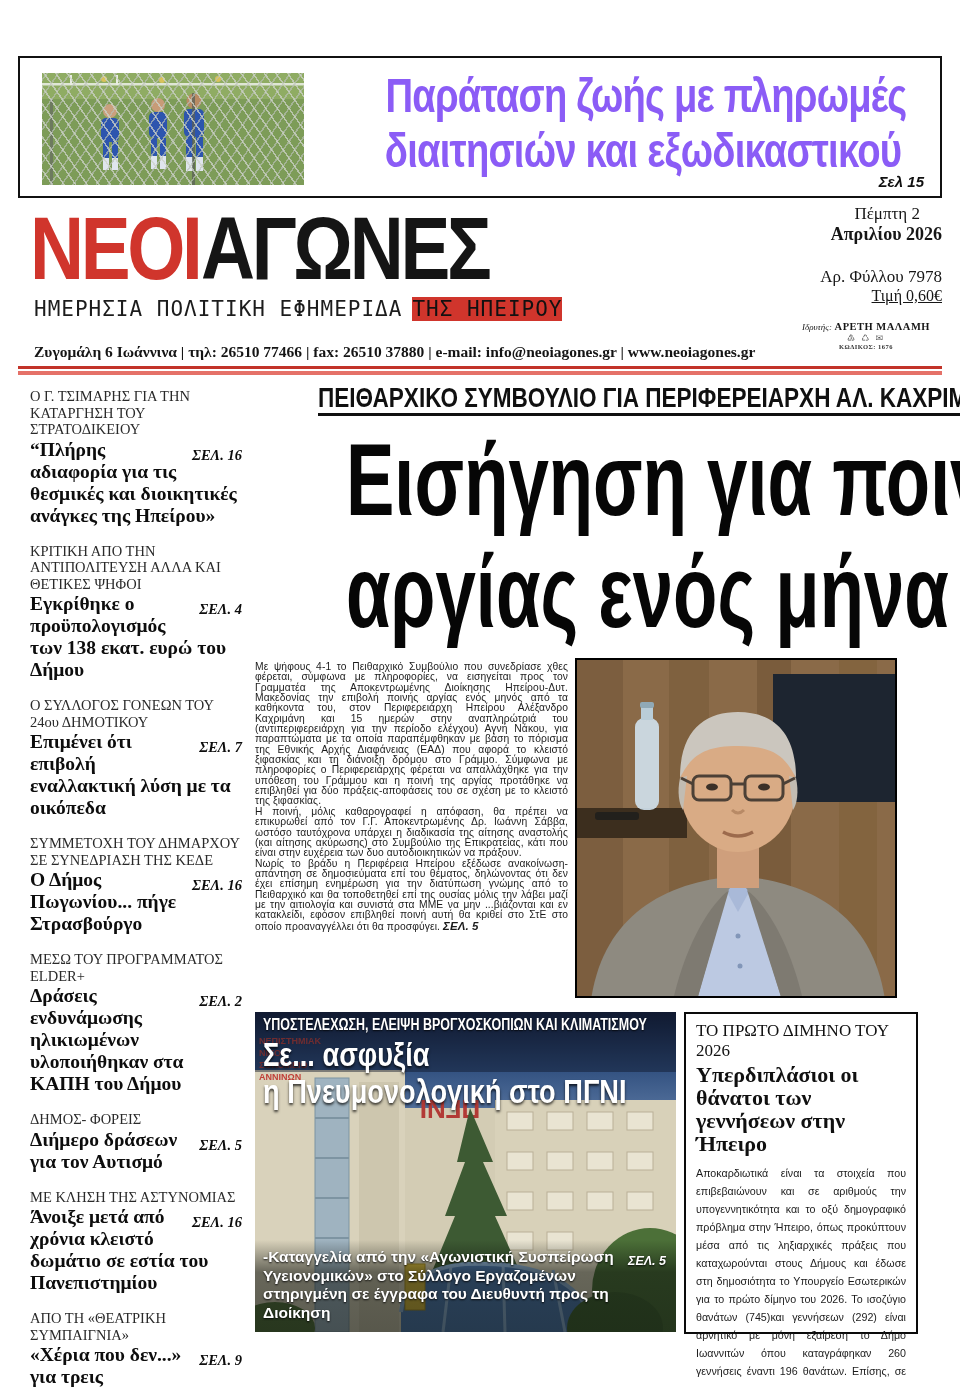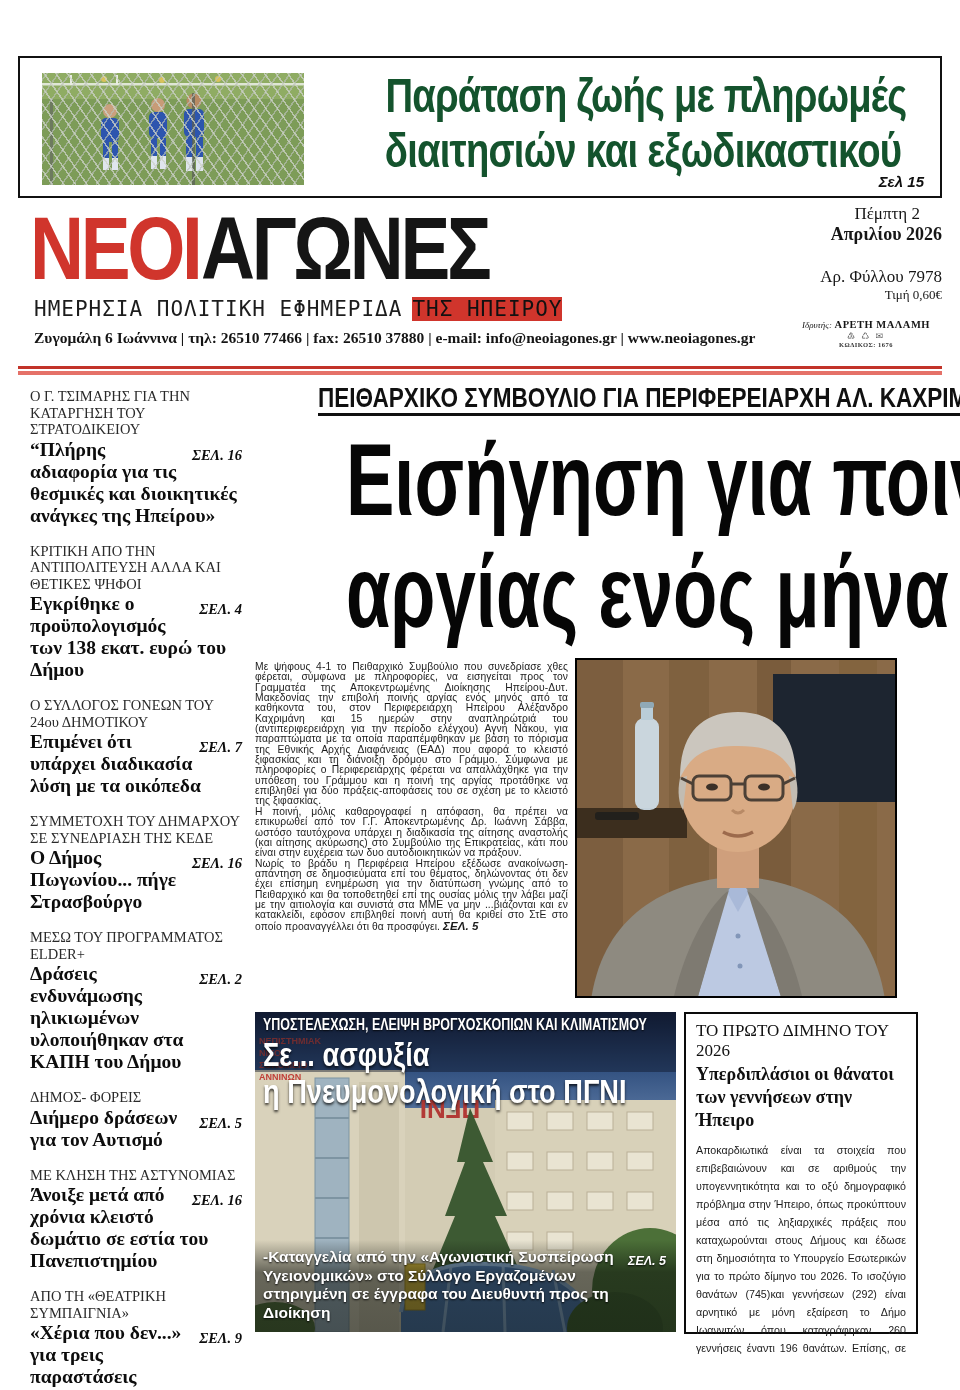--- a/index.html
+++ b/index.html
@@ -13,40 +13,40 @@
 
   
   .banner { position:absolute; left:18px; top:56px; width:924px; height:142px; border:2px solid #111; background:#fff; }
   .banner-photo { position:absolute; left:22px; top:15px; width:262px; height:112px; overflow:hidden; background:#7a9a55; }
   .fence-overlay { position:absolute; inset:0;
     background:
       repeating-linear-gradient(55deg, transparent 0 8px, rgba(205,210,200,.75) 8px 9.5px),
       repeating-linear-gradient(-55deg, transparent 0 8px, rgba(185,192,182,.65) 8px 9.5px);
     mix-blend-mode:normal; }
   .banner-head { position:absolute; left:292px; right:12px; top:10px; text-align:center;
-    font-weight:bold; font-size:49px; line-height:55px; color:#14532d; letter-spacing:-1px; }
+    font-weight:bold; font-size:49px; line-height:55px; color:#8b5cf6; letter-spacing:-1px; }
   .banner-pageref { position:absolute; right:16px; bottom:6px; font-style:italic; font-weight:bold; font-size:15px; }
 
   
   .masthead { position:absolute; left:0; top:200px; width:960px; height:165px; }
   .logo { position:absolute; left:30px; top:6px; font-weight:bold; font-size:89px; line-height:84px;
     letter-spacing:-4px; transform:scaleX(0.84); transform-origin:left center; white-space:nowrap; }
   .logo .red { color:#d0352c; }
   .logo .blk { color:#151515; margin-left:2px; }
   .subline { position:absolute; left:34px; top:97px; font-family:"DejaVu Sans Mono", monospace;
     font-size:21px; letter-spacing:1px; white-space:nowrap; color:#1c1c1c; }
   .subline .badge { background:#d0352c; color:#111; padding:0 0; margin-left:10px; }
-  .contact { position:absolute; left:34px; top:129px; font-family:"Liberation Serif", serif;
+  .contact { position:absolute; left:34px; top:143px; font-family:"Liberation Serif", serif;
     font-weight:bold; font-size:15.5px; color:#151515; white-space:nowrap; }
   .issue-col { position:absolute; right:18px; top:4px; width:152px; text-align:right;
     font-family:"Liberation Serif", serif; color:#161616; }
   .issue-col .d1 { font-size:17px; padding-right:22px; }
   .issue-col .d2 { font-size:18px; font-weight:bold; }
   .issue-col .iss { margin-top:22px; font-size:17px; }
-  .issue-col .prc { font-size:13px; }
+  .issue-col .prc { font-size:16px;text-decoration:underline; }
   .issue-col .founder { margin-top:16px; text-align:center; font-size:10.5px; white-space:nowrap; }
   .issue-col .founder .lbl { font-style:italic; font-size:9px; font-weight:normal; }
   .issue-col .founder b { letter-spacing:.5px; }
   .icons-row { text-align:center; font-size:9px; color:#555; letter-spacing:2px; margin-top:1px; }
   .code-row { text-align:center; font-size:6.5px; font-weight:bold; color:#333; letter-spacing:.5px; }
 
   .rules { position:absolute; left:18px; right:18px; top:366px; }
   .rules .r1 { height:3px; background:#c23329; }
   .rules .r2 { height:4px; background:#e57168; margin-top:2px; }
 
@@ -86,21 +86,21 @@
     background:linear-gradient(to bottom, rgba(10,14,10,0) 0%, rgba(10,14,10,.55) 35%, rgba(10,14,10,.6) 100%);
     color:#fff; font-weight:bold; font-size:15.5px; line-height:18.5px;
     text-shadow:0 1px 2px rgba(0,0,0,.9); }
   .hosp-caption .cap { display:inline; }
   .hosp-caption .pref2 { float:right; font-style:italic; font-size:12.5px; margin-top:4px; }
 
   
   .births { position:absolute; left:684px; top:1012px; width:234px; height:322px;
     border:2.5px solid #0a0a0a; padding:7px 10px 6px 10px; background:#fff; }
   .births-kicker { font-family:"Liberation Serif", serif; font-size:17px; color:#111; }
-  .births-title { font-family:"Liberation Serif", serif; font-weight:bold; font-size:18px; line-height:23px; margin-top:2px; }
+  .births-title { font-family:"Liberation Serif", serif; font-weight:bold; font-size:22px; line-height:23px; margin-top:2px; }
   .births-body { margin-top:9px; font-size:10.7px; line-height:18px; text-align:justify; color:#1b1b1b; height:218px; overflow:hidden; }
   .births-body .inline-pref { font-size:12px; float:right; }
 
   
   .svg-sign { font-family:"Liberation Sans", sans-serif; font-weight:bold; }
 </style>
 </head>
 <body>
 
 <div class="page">
@@ -180,21 +180,21 @@
     <div class="sb-item">
       <div class="sb-kicker">Ο Γ. ΤΣΙΜΑΡΗΣ ΓΙΑ ΤΗΝ ΚΑΤΑΡΓΗΣΗ ΤΟΥ ΣΤΡΑΤΟΔΙΚΕΙΟΥ</div>
       <div class="sb-title"><span class="pref">ΣΕΛ. 16</span><span>“Πλήρης αδιαφορία για τις θεσμικές και διοικητικές ανάγκες της Ηπείρου»</span></div>
     </div>
     <div class="sb-item">
       <div class="sb-kicker">ΚΡΙΤΙΚΗ ΑΠΟ ΤΗΝ ΑΝΤΙΠΟΛΙΤΕΥΣΗ ΑΛΛΑ ΚΑΙ ΘΕΤΙΚΕΣ ΨΗΦΟΙ</div>
       <div class="sb-title"><span class="pref">ΣΕΛ. 4</span><span>Εγκρίθηκε ο προϋπολογισμός των 138 εκατ. ευρώ του Δήμου</span></div>
     </div>
     <div class="sb-item">
       <div class="sb-kicker">Ο ΣΥΛΛΟΓΟΣ ΓΟΝΕΩΝ ΤΟΥ 24ου ΔΗΜΟΤΙΚΟΥ</div>
-      <div class="sb-title"><span class="pref">ΣΕΛ. 7</span><span>Επιμένει ότι υπάρχει διαδικασία λύση με τα οικόπεδα</span></div>
+      <div class="sb-title"><span class="pref">ΣΕΛ. 7</span><span>Επιμένει ότι επιβολή εναλλακτική λύση με τα οικόπεδα</span></div>
     </div>
     <div class="sb-item">
       <div class="sb-kicker">ΣΥΜΜΕΤΟΧΗ ΤΟΥ ΔΗΜΑΡΧΟΥ ΣΕ ΣΥΝΕΔΡΙΑΣΗ ΤΗΣ ΚΕΔΕ</div>
       <div class="sb-title"><span class="pref">ΣΕΛ. 16</span><span>Ο Δήμος Πωγωνίου... πήγε Στρασβούργο</span></div>
     </div>
     <div class="sb-item">
       <div class="sb-kicker">ΜΕΣΩ ΤΟΥ ΠΡΟΓΡΑΜΜΑΤΟΣ ELDER+</div>
       <div class="sb-title"><span class="pref">ΣΕΛ. 2</span><span>Δράσεις ενδυνάμωσης ηλικιωμένων υλοποιήθηκαν στα ΚΑΠΗ του Δήμου</span></div>
     </div>
     <div class="sb-item">

